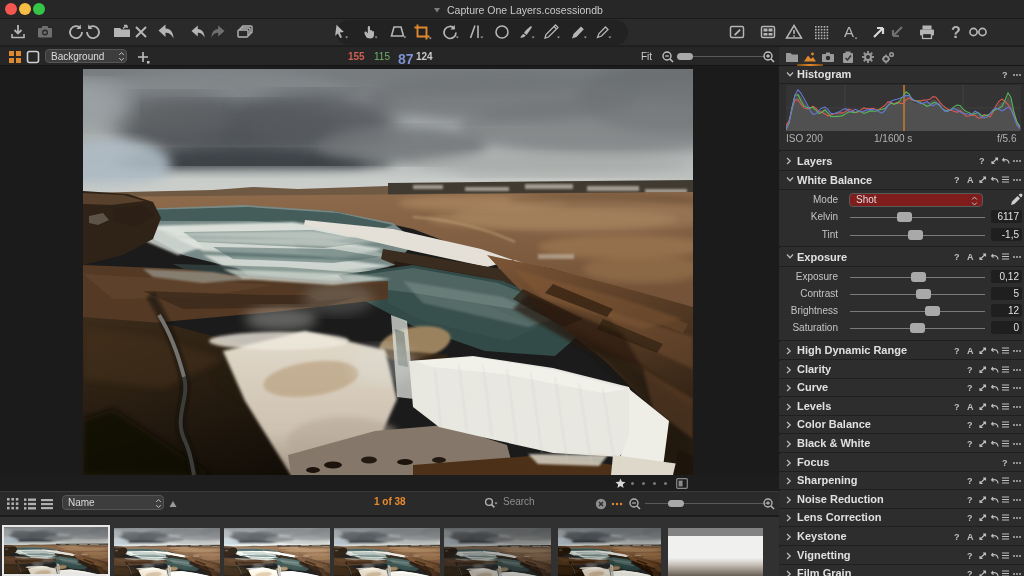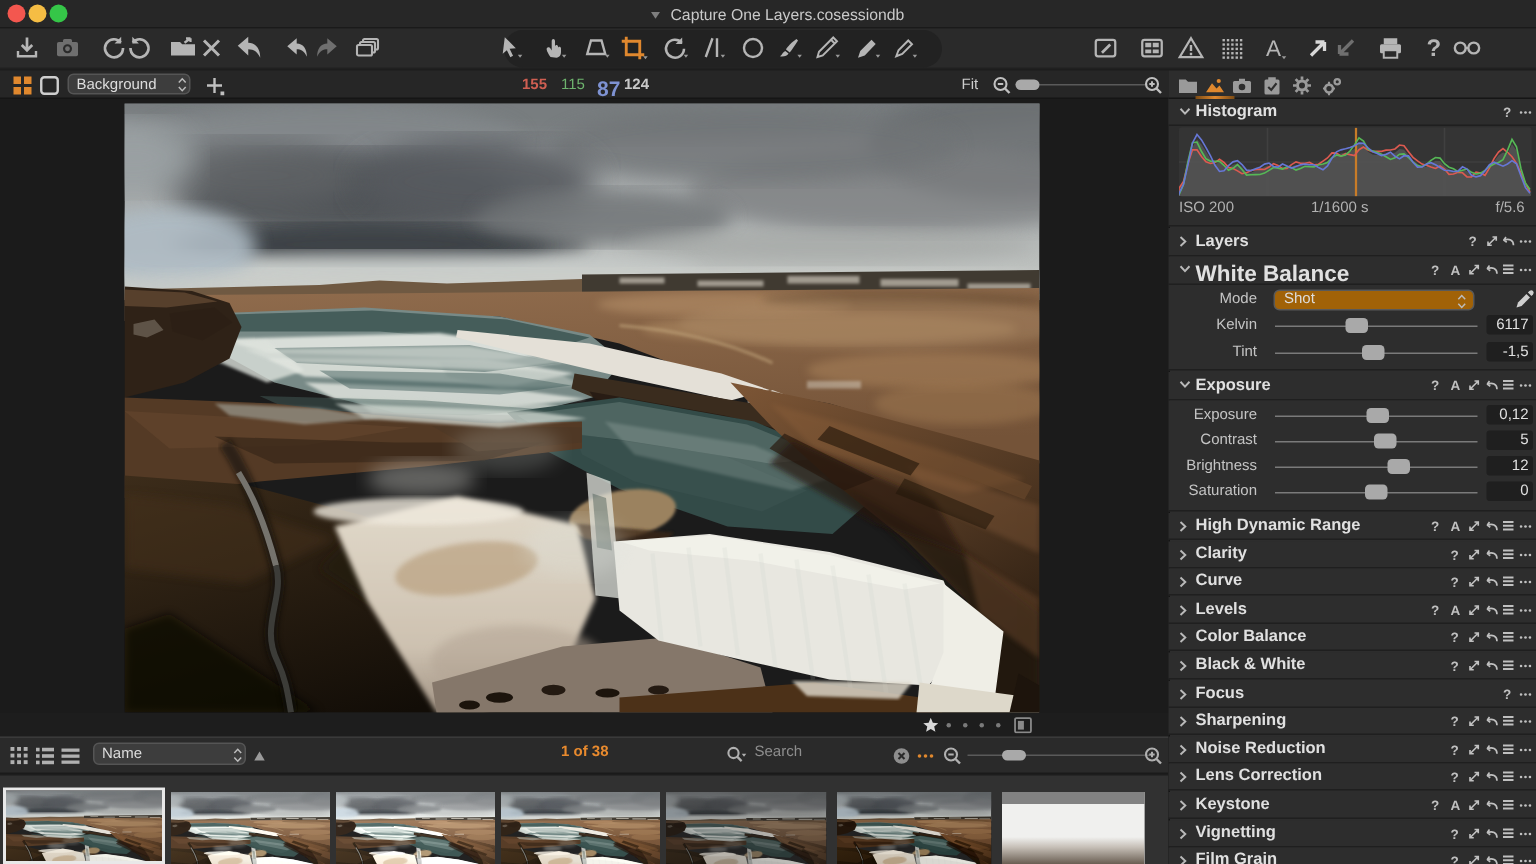--- a/index.html
+++ b/index.html
@@ -646,42 +646,42 @@
     <svg class="abs" style="left:1002px;top:157px" width="8" height="8" viewBox="0 0 8 8">
       <use href="#i-u"></use>
     </svg>
     <svg class="abs" style="left:1013px;top:157px" width="8" height="8" viewBox="0 0 8 8">
       <use href="#i-e"></use>
     </svg>
   <div class="abs" style="left:779px;top:171px;width:245px;height:19px;background:#2d2d2d;border-bottom:1px solid #1f1f1f"></div>
     <svg class="abs" style="left:786px;top:176px" width="8" height="8" viewBox="0 0 8 8">
       <use href="#i-chevd"></use>
     </svg>
-    <div class="abs" style="left:797px;top:174px;font-size:15px;font-weight:bold;color:#e0e0e0">White Balance</div>
+    <div class="abs" style="left:797px;top:174px;font-size:11px;font-weight:bold;color:#e0e0e0">White Balance</div>
     <svg class="abs" style="left:954px;top:176px" width="8" height="8" viewBox="0 0 8 8">
       <use href="#i-q"></use>
     </svg>
     <svg class="abs" style="left:967px;top:176px" width="8" height="8" viewBox="0 0 8 8">
       <use href="#i-a"></use>
     </svg>
     <svg class="abs" style="left:979px;top:176px" width="8" height="8" viewBox="0 0 8 8">
       <use href="#i-d"></use>
     </svg>
     <svg class="abs" style="left:991px;top:176px" width="8" height="8" viewBox="0 0 8 8">
       <use href="#i-u"></use>
     </svg>
     <svg class="abs" style="left:1002px;top:176px" width="8" height="8" viewBox="0 0 8 8">
       <use href="#i-m"></use>
     </svg>
     <svg class="abs" style="left:1013px;top:176px" width="8" height="8" viewBox="0 0 8 8">
       <use href="#i-e"></use>
     </svg>
   <div class="abs" style="left:779px;top:190px;width:245px;height:57px;background:#2d2d2d;border-bottom:1px solid #1f1f1f"></div>
   <div class="abs lab" style="left:770px;top:194px;width:68px">Mode</div>
-  <div class="abs" style="left:849px;top:193px;width:134px;height:14px;background:#a16207;border:1px solid #595959;border-radius:4px;color:#ddd;font-size:10px;line-height:12px;padding-left:6px">Shot<svg class="abs" style="right:4px;top:2px" width="7" height="10" viewBox="0 0 7 10">
+  <div class="abs" style="left:849px;top:193px;width:134px;height:14px;background:#7f1d1d;border:1px solid #595959;border-radius:4px;color:#ddd;font-size:10px;line-height:12px;padding-left:6px">Shot<svg class="abs" style="right:4px;top:2px" width="7" height="10" viewBox="0 0 7 10">
         <path d="M1.2,3.5 L3.5,1 L5.8,3.5 M1.2,6.5 L3.5,9 L5.8,6.5" stroke="#bbb" stroke-width="1" fill="none"></path>
       </svg></div>
   <svg class="abs" style="left:1010px;top:193px" width="13" height="13" viewBox="0 0 13 13">
       <path d="M1,12 L2,8.6 L7.6,3 L10,5.4 L4.4,11 Z" fill="#cfcfcf"></path>
       <path d="M8.6,2 L9.6,1 Q11,0 12,1 Q13,2 12,3.4 L11,4.4 Z" fill="#cfcfcf"></path>
     </svg>
   <div class="abs lab" style="left:770px;top:211px;width:68px">Kelvin</div>
     <div class="abs track" style="left:850px;top:217px;width:135px">
       <span class="knob" style="left:47px"></span>
     </div>

